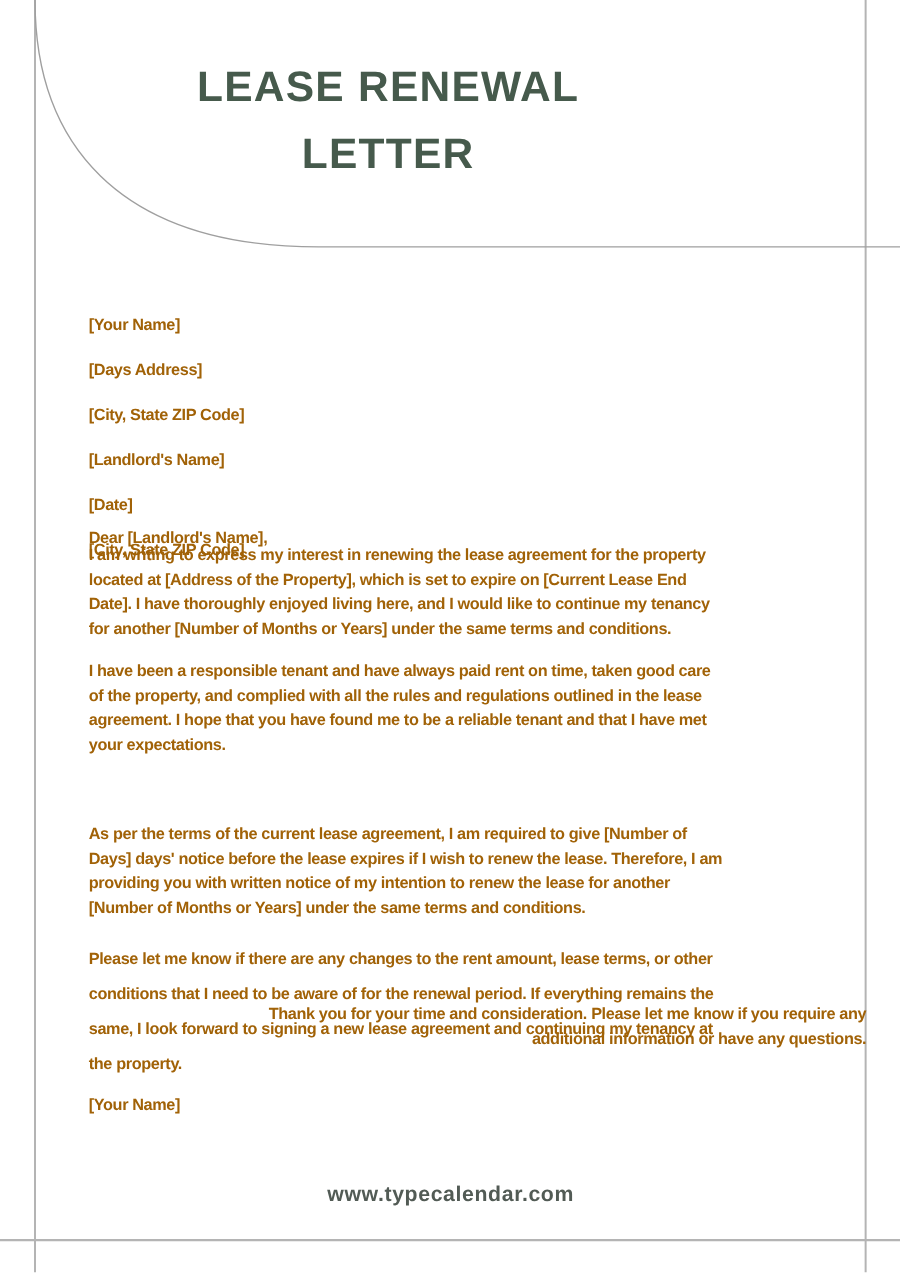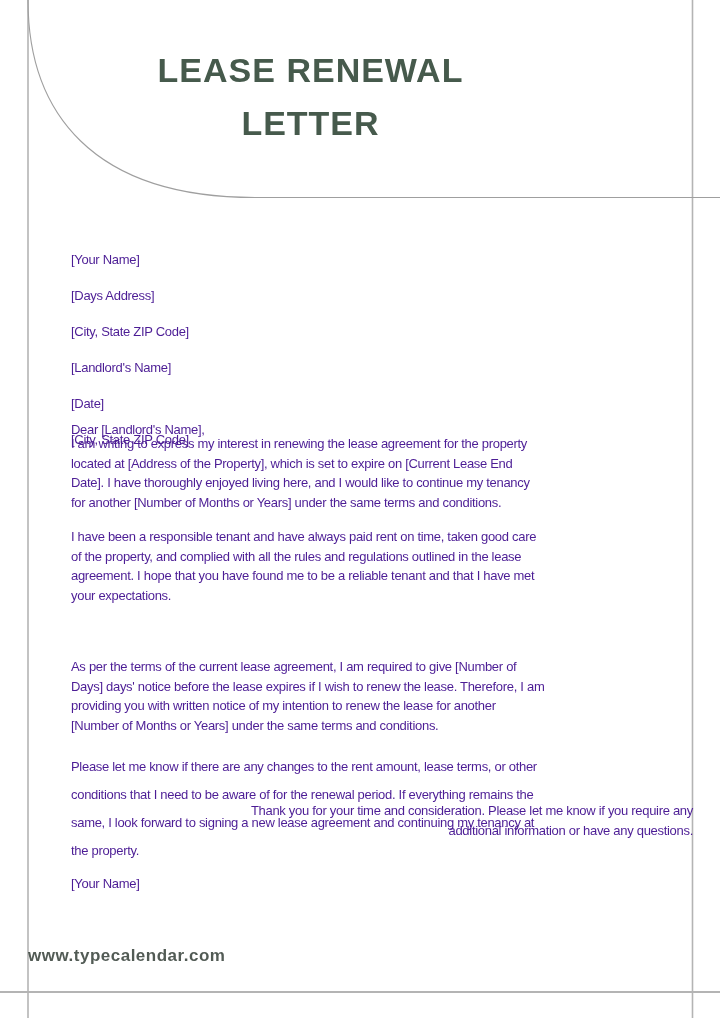--- a/index.html
+++ b/index.html
@@ -30,41 +30,41 @@
     font-weight: 700;
     line-height: 53px;
     letter-spacing: 1px;
     color: #465a4c;
   }
   
   .txt {
     position: absolute;
     left: 71px;
     width: 622px;
-    color: #4c1d95;
-    font-weight: 400;
+    color: #a16207;
+    font-weight: 700;
     font-size: 13px;
     letter-spacing: -0.3px;
     white-space: pre-line;
   }
   .address   { top: 233px; line-height: 18px; }
   .salute    { top: 420px; line-height: 19px; }
   .par1      { top: 434px; line-height: 19.5px; }
   .par2      { top: 527px; line-height: 19.5px; }
   .par3      { top: 621px; line-height: 19.5px; margin-top: 36px; }
   .par4      { top: 712px; line-height: 28px; margin-top: 41px; }
   .par5      { top: 801px; line-height: 19.5px; text-align: right; }
   .closing   { top: 857px; line-height: 18px; }
   
   .footer {
     position: absolute;
     left: 28px;
     top: 946px;
     width: 665px;
-    text-align: left;
+    text-align: center;
     font-size: 17px;
     font-weight: 700;
     letter-spacing: 0.5px;
     color: #525b55;
   }
 </style>
 </head>
 <body>
 
 <svg class="frame-svg" viewBox="0 0 720 1018">

